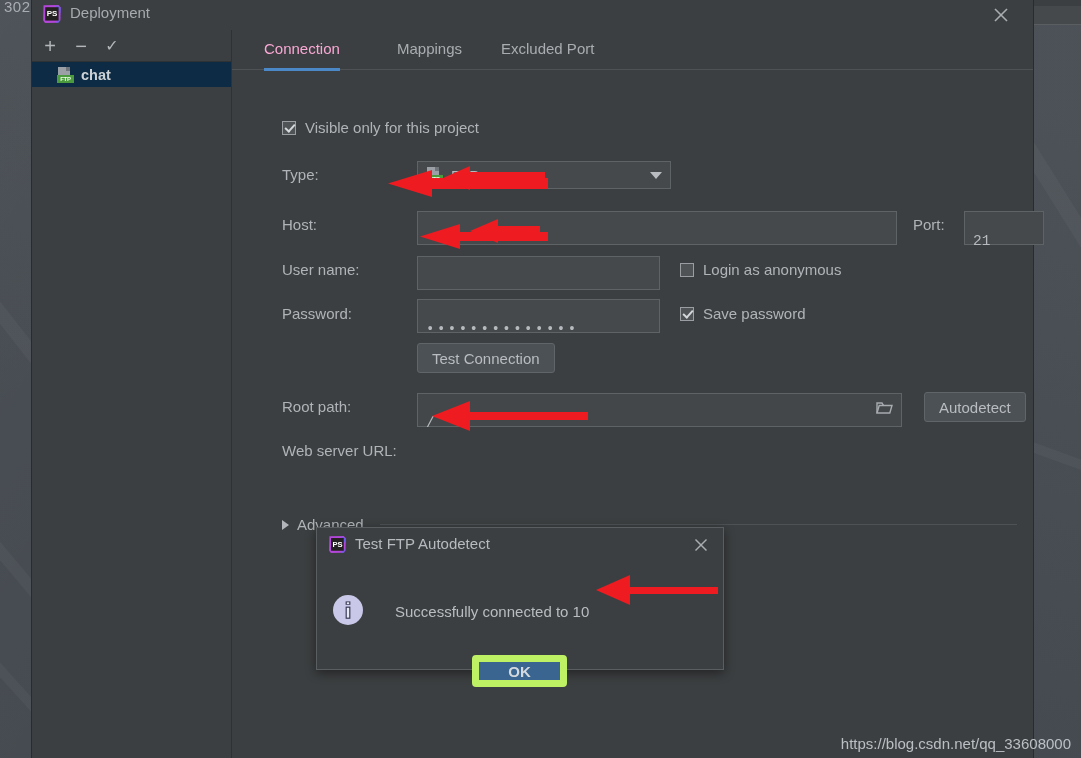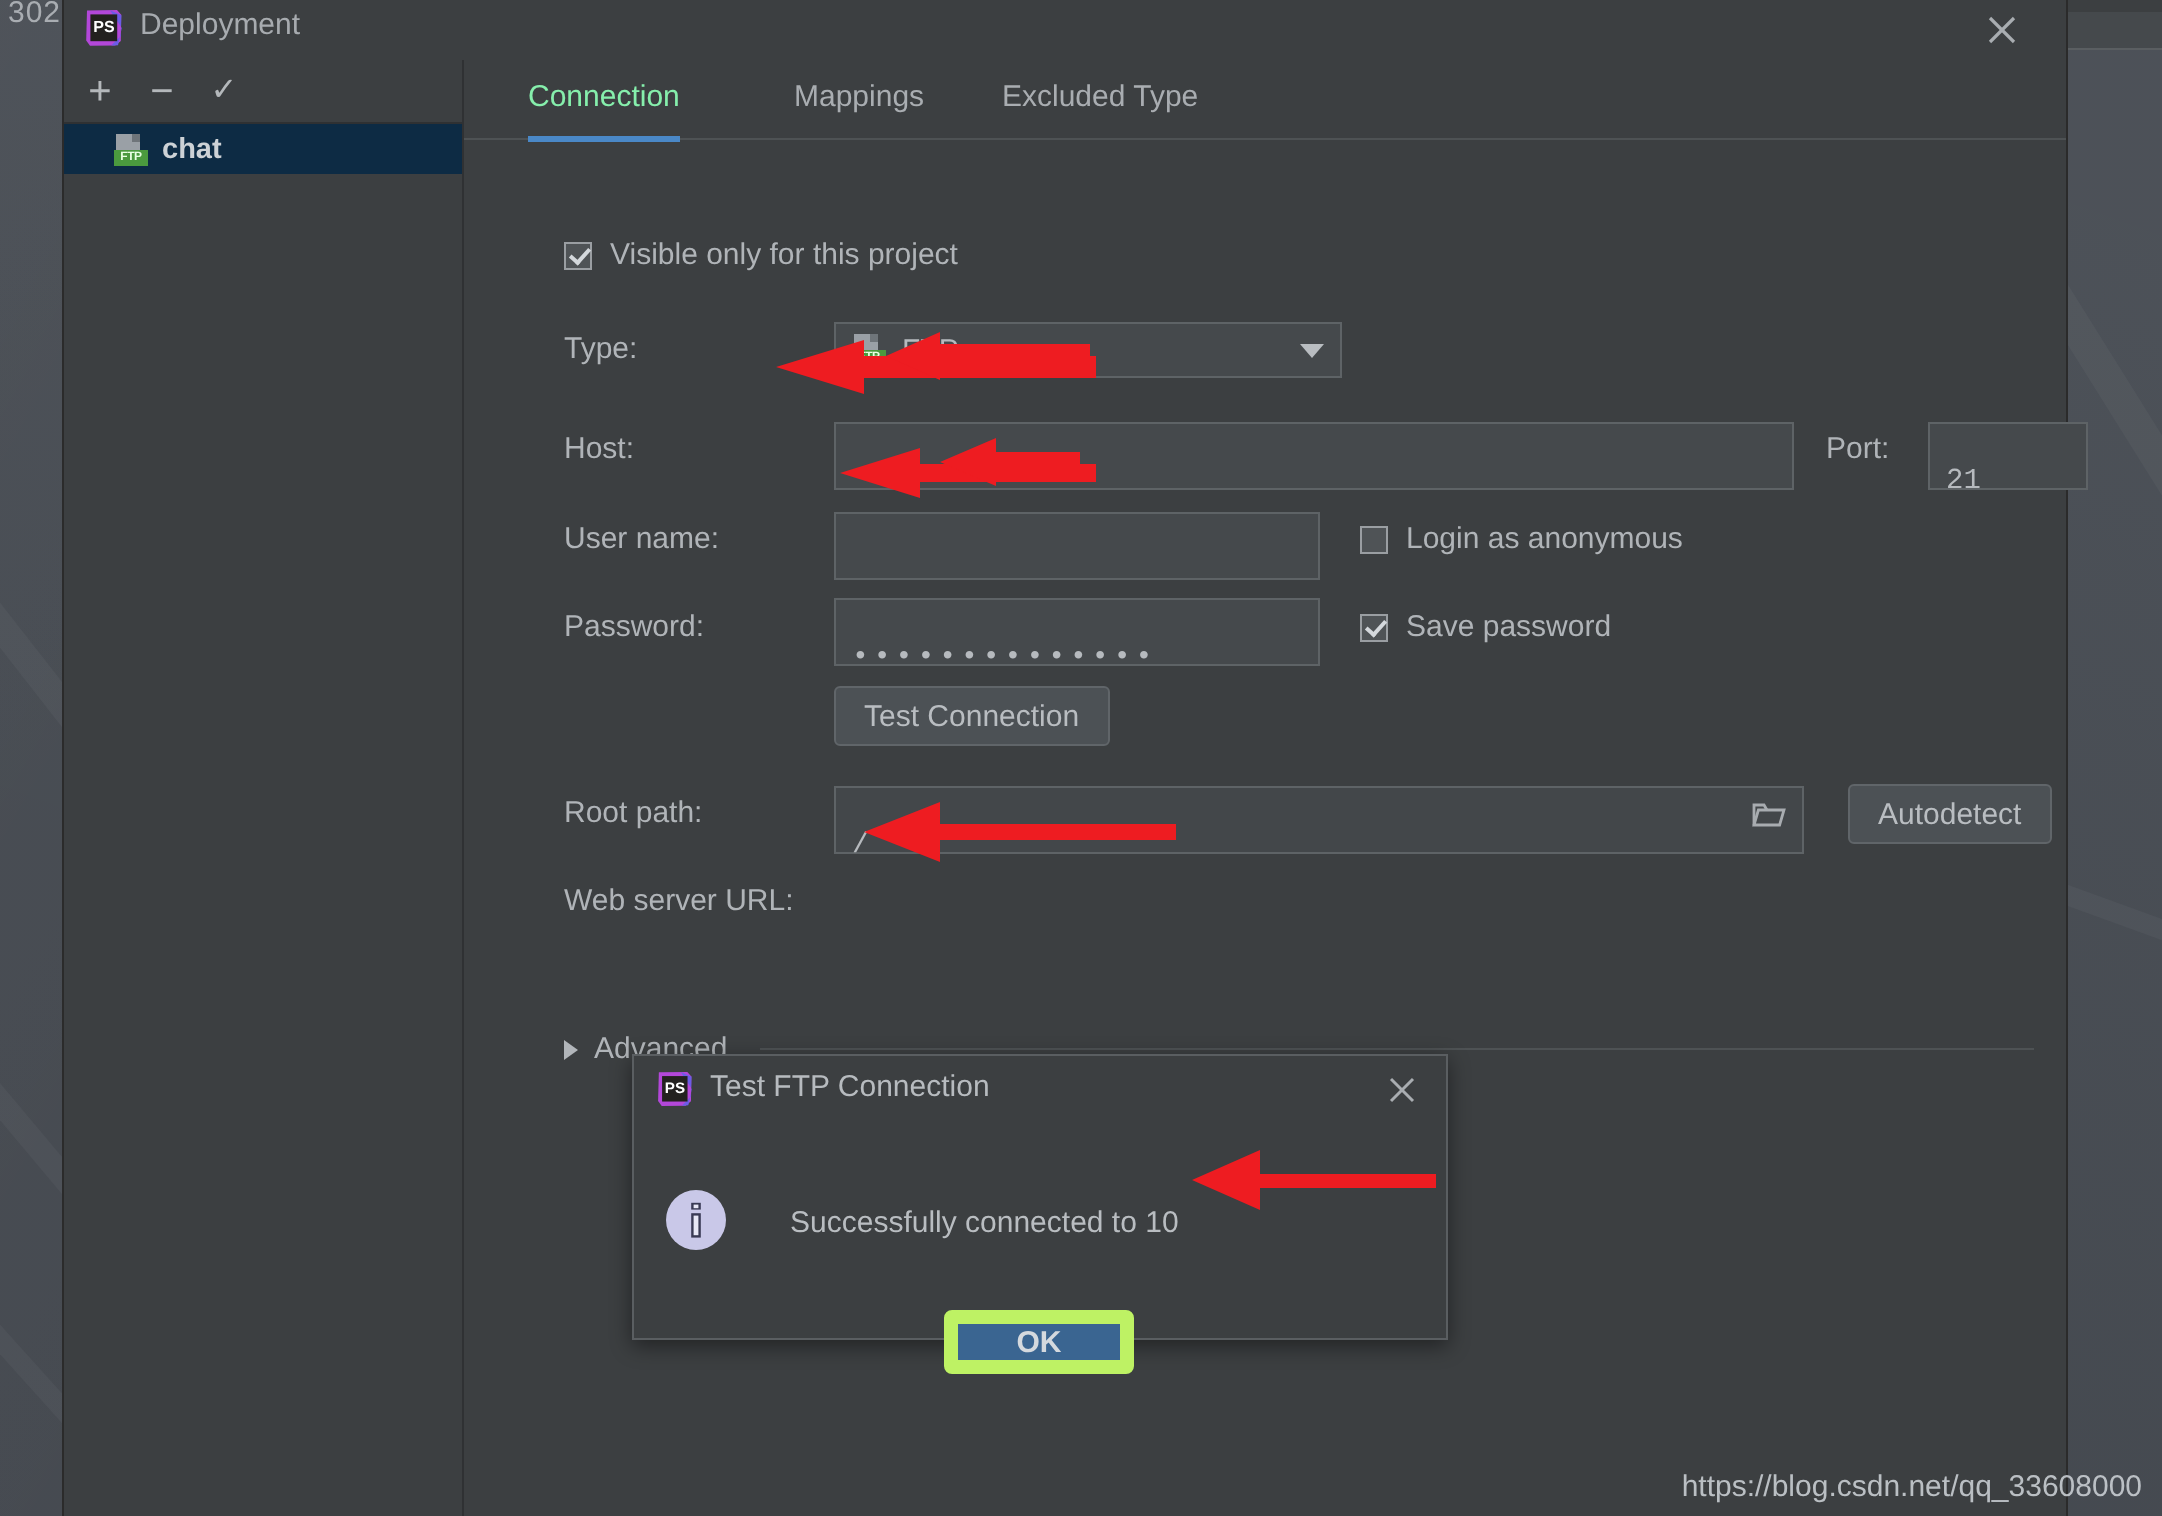--- a/index.html
+++ b/index.html
@@ -167,21 +167,21 @@
     border-bottom: 1px solid #4e5254;
   }
   .tab {
     position: absolute;
     top: 10px;
     font-size: 15px;
     color: #a9adb1;
     cursor: default;
     padding-bottom: 13px;
   }
-  .tab.active { color: #86efac; }
+  .tab.active { color: #f9a8d4; }
   .tab .underline {
     position: absolute;
     left: 0; right: 0; bottom: -1px;
     height: 3px;
     background: #4a88c7;
   }
 
   .pane { position: relative; }
 
   .row { position: absolute; }
@@ -412,21 +412,21 @@
 
       <div class="tabs">
         <div class="tab active" style="left:32px;">
           <span>Connection</span>
           <span class="underline"></span>
         </div>
         <div class="tab" style="left:165px;text-align:right;">
           <span>Mappings</span>
         </div>
         <div class="tab" style="left:269px;">
-          <span>Excluded Type</span>
+          <span>Excluded Port</span>
         </div>
       </div>
 
       <div class="pane">
 
         <div class="row" style="left:50px; top:49px;">
           <label class="cbx-wrap">
             <span class="cbx checked"></span>
             <span class="lbl">Visible only for this project</span>
           </label>
@@ -511,21 +511,21 @@
   <div class="modal">
     <div class="modal-title">
       <div class="modal-icon">
         <svg width="19" height="19" viewBox="0 0 20 20">
           <path d="M1.5 1.2 L16.5 1 L18.6 3.4 L18.4 16.5 L15.6 18.8 L3 18.9 L1.1 16.3 Z" fill="#b347d9"></path>
           <path d="M13 1.1 L18.7 3.6 L18.4 14 L13.6 18.8 L17 18.6 L18.9 10 Z" fill="#6c5ce7"></path>
           <rect x="3.2" y="3.2" width="13.4" height="13.4" fill="#23211f"></rect>
           <text x="10" y="12.2" font-family="'Liberation Sans',sans-serif" font-size="8" font-weight="bold" fill="#ffffff" text-anchor="middle">PS</text>
         </svg>
       </div>
-      <div class="modal-title-text">Test FTP Connection</div>
+      <div class="modal-title-text">Test FTP Autodetect</div>
       <div class="modal-close">
         <svg width="18" height="18" viewBox="0 0 18 18">
           <line x1="3.5" y1="3.5" x2="14.5" y2="14.5" stroke="#a9adb1" stroke-width="1.5"></line>
           <line x1="14.5" y1="3.5" x2="3.5" y2="14.5" stroke="#a9adb1" stroke-width="1.5"></line>
         </svg>
       </div>
     </div>
     <div class="modal-body">
       <div class="modal-info-icon">
         <svg width="34" height="34" viewBox="0 0 34 34">

